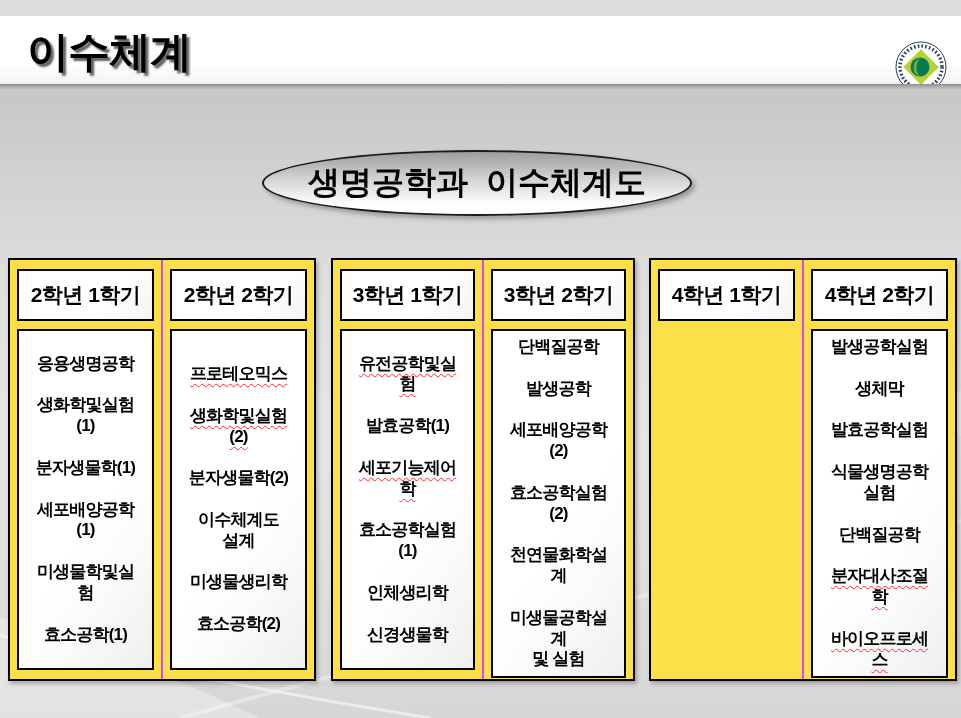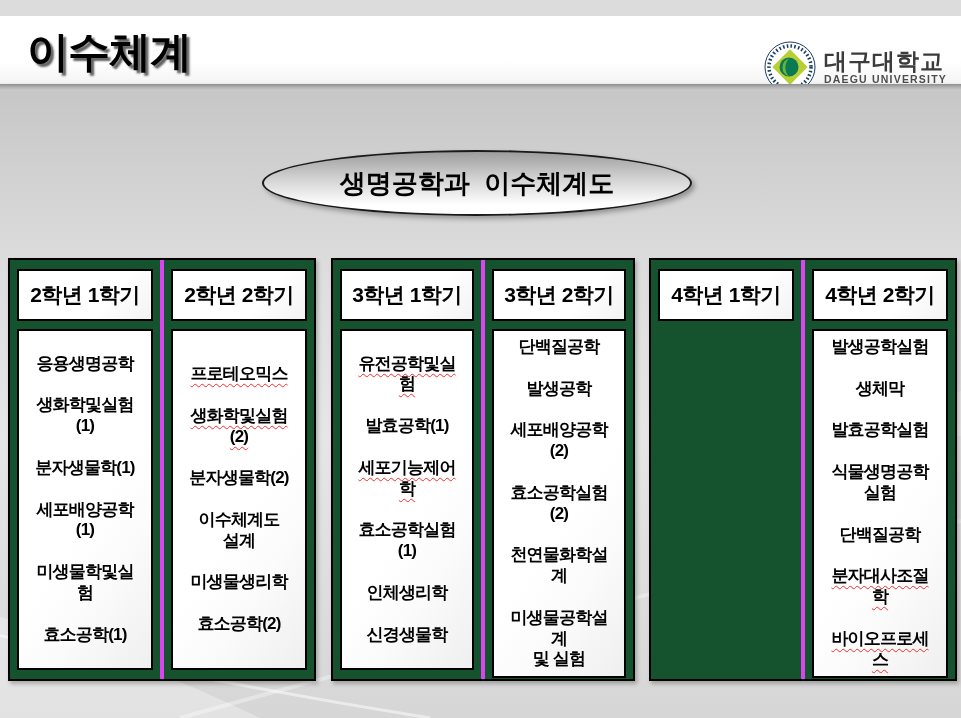--- a/index.html
+++ b/index.html
@@ -47,36 +47,36 @@
 
   
   .oval {
     position:absolute; left:262px; top:150px; width:430px; height:66px;
     border:2px solid #1a1a1a; border-radius:50%;
     background:linear-gradient(180deg,#9d9d9d 0%,#cfcfcf 40%,#ffffff 85%);
     box-shadow:3px 3px 5px rgba(0,0,0,0.3);
     display:flex; align-items:center; justify-content:center;
   }
   .oval-text {
-    font-size:26px; font-weight:bold; color:#000; letter-spacing:0px; white-space:pre;text-align:right;
+    font-size:32px; font-weight:bold; color:#000; letter-spacing:0px; white-space:pre;text-align:right;
   }
 
   
   .group {
     position:absolute; top:258px; height:423px;
-    border:2px solid #000; background:#14532d;
+    border:2px solid #000; background:#fde047;
     box-shadow:2px 3px 4px rgba(0,0,0,0.25);
     display:flex;
   }
   .group:nth-child(1) { left:8px;   width:308px; }
   .group:nth-child(2) { left:331px; width:304px; }
   .group:nth-child(3) { left:649px; width:308px; }
 
   .column { flex:1 1 0; display:flex; flex-direction:column; min-width:0; }
-  .column + .column { border-left:4px solid #d946ef; }
+  .column + .column { border-left:2px solid #d946ef; }
 
   .col-header {
     margin:9px 7px 0 7px; height:52px; flex:0 0 52px;
     border:2px solid #000;
     background:linear-gradient(130deg,#ffffff 65%,#f3f3f3 100%);
     display:flex; align-items:center; justify-content:center;
     font-size:21px; font-weight:bold; color:#000;
     letter-spacing:-0.5px; white-space:pre;
   }
   .col-body {
@@ -105,24 +105,20 @@
 <div class="banner">
   <div class="slide-title">이수체계</div>
   <div class="logo">
     <svg width="52" height="52" viewBox="0 0 52 52">
       <circle cx="26" cy="26" r="25" fill="#ffffff" stroke="#1e3f63" stroke-width="1"></circle>
       <circle cx="26" cy="26" r="21" fill="none" stroke="#1e3f63" stroke-width="3.5" stroke-dasharray="1.6 2.2"></circle>
       <rect x="13.5" y="13.5" width="25" height="25" fill="#b8cf33" transform="rotate(45 26 26)"></rect>
       <circle cx="25" cy="26" r="9.5" fill="#0a7a52"></circle>
       <path d="M25 17.5 A 9.5 9.5 0 0 0 25 35.5 A 13 13 0 0 1 25 17.5 Z" fill="#6db33f"></path>
     </svg>
-    <div class="logo-text">
-      <span class="logo-kr">대구대학교</span>
-      <span class="logo-en">DAEGU UNIVERSITY</span>
-    </div>
   </div>
 </div>
 <div class="banner-divider"></div>
 
 <div class="main-bg"></div>
 <svg class="swoosh" viewBox="0 0 961 627">
   <path d="M-20,520 Q 120,560 260,627 L -20,627 Z" fill="#ffffff" opacity="0.30"></path>
   <path d="M-20,540 Q 200,590 430,627" stroke="#ffffff" stroke-width="3" fill="none" opacity="0.5"></path>
   <path d="M 180,627 Q 560,520 961,430" stroke="#ffffff" stroke-width="4" fill="none" opacity="0.35"></path>
   <path d="M 961,300 Q 870,330 820,380 Q 900,350 961,345 Z" fill="#ffffff" opacity="0.25"></path>

